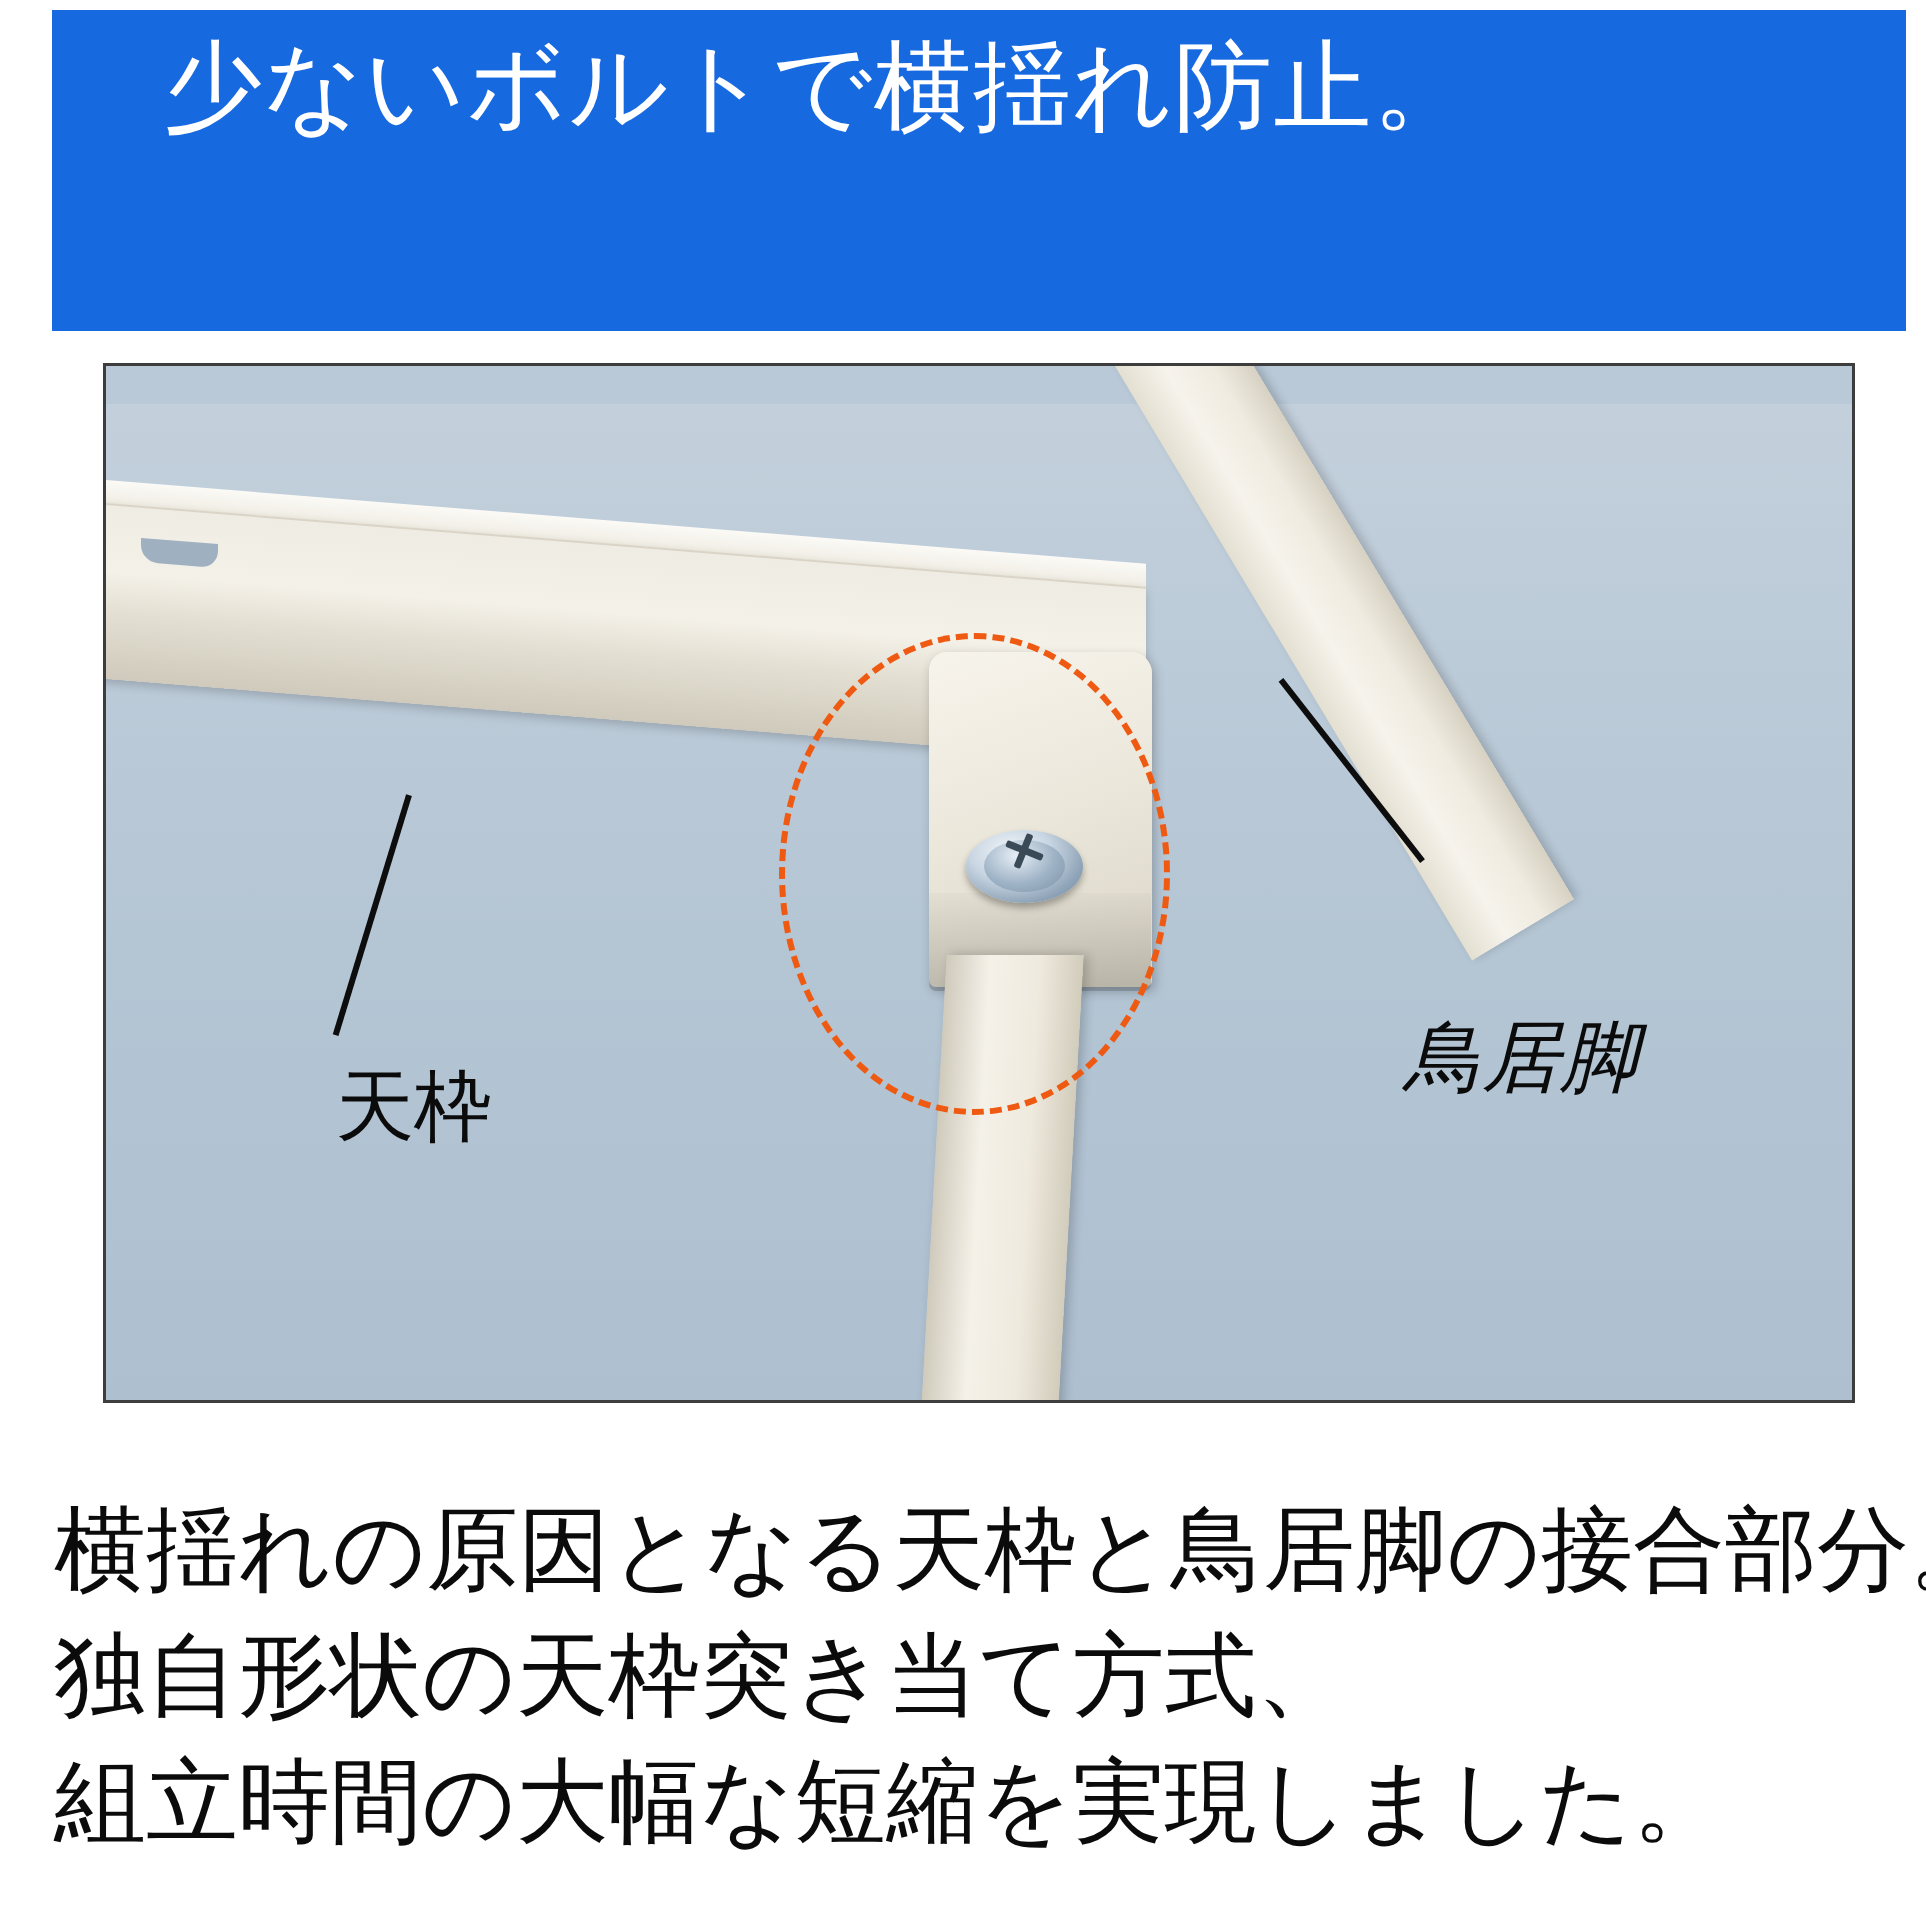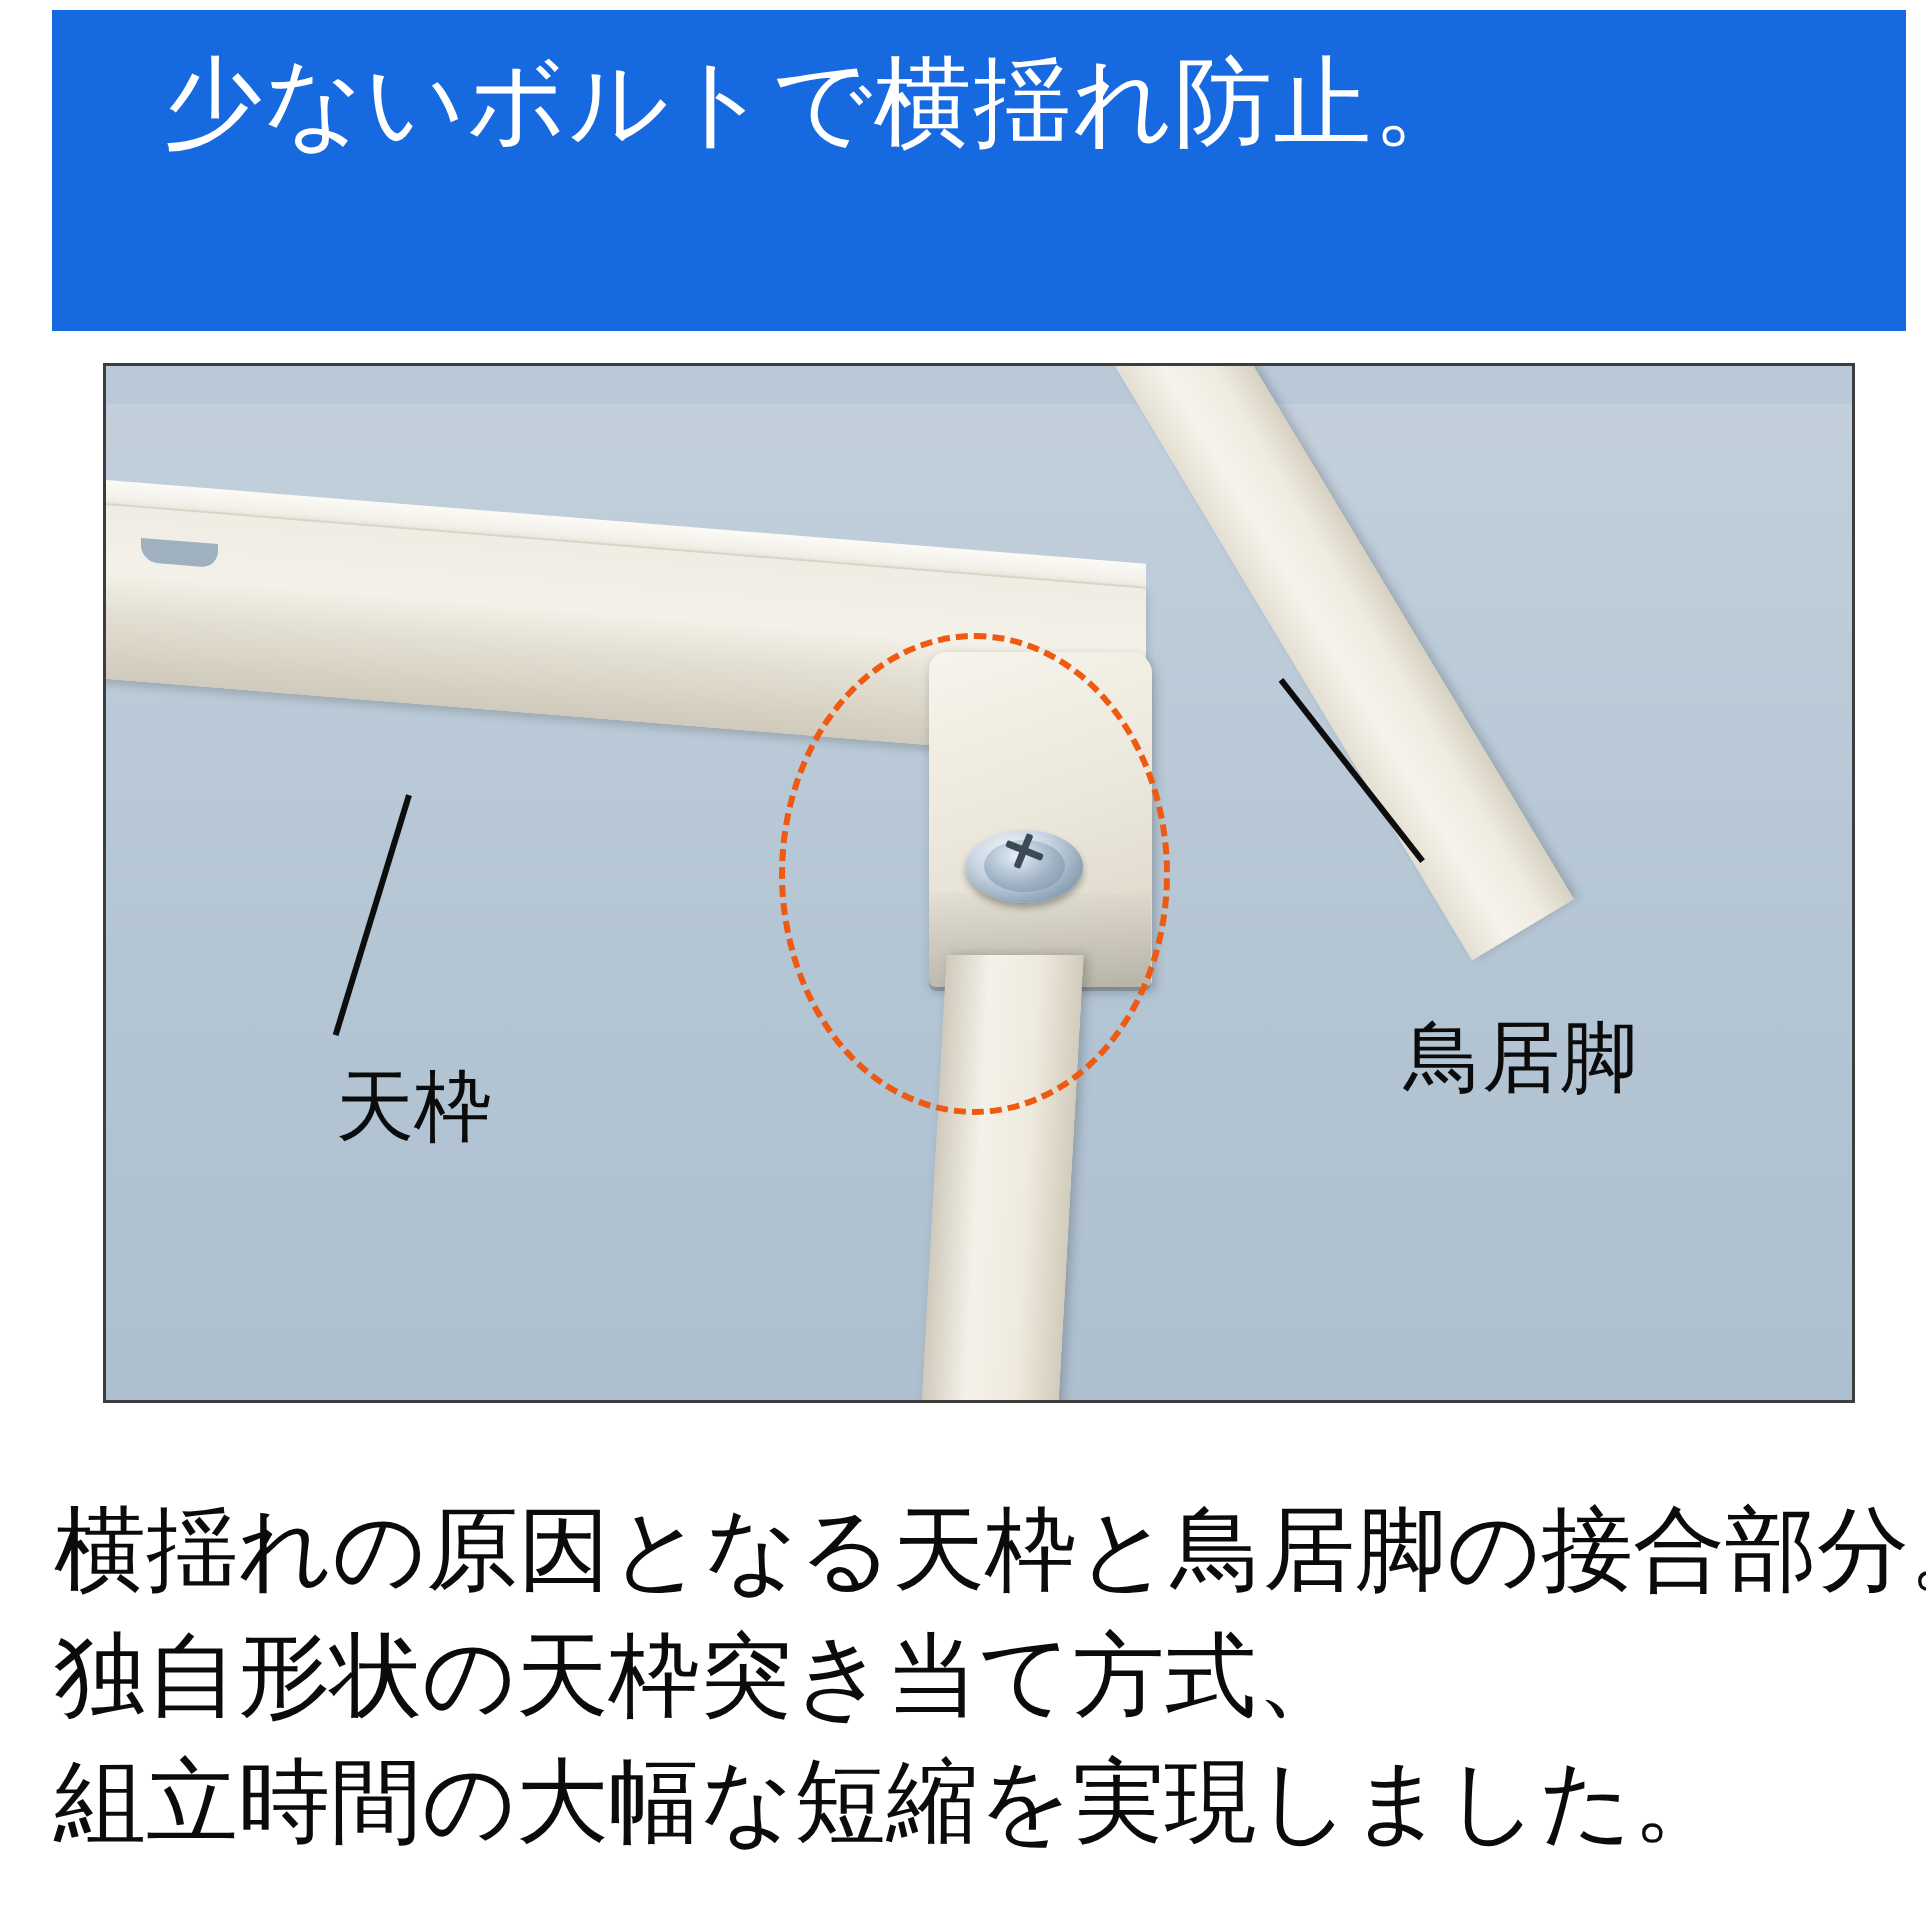--- a/index.html
+++ b/index.html
@@ -17,21 +17,21 @@
 
   
   .banner {
     position: absolute;
     left: 52px;
     top: 9.8px;
     width: 1854px;
     height: 321px;
     background: #1769e0;
     box-sizing: border-box;
-    padding: 16px 0 0 112px;
+    padding: 0 0 0 112px;
   }
   .banner-line {
     color: #ffffff;
     font-size: 98px;
     line-height: 152px;
     letter-spacing: 1.4px;
     font-weight: 400;
     white-space: nowrap;
   }
 
@@ -195,21 +195,21 @@
     transform-origin: top center;
   }
   .photo-label {
     position: absolute;
     color: #0b0b0b;
     font-size: 78px;
     line-height: 1;
     white-space: nowrap;
   }
   .label-tenwaku { left: 230px; top: 663px; }
-  .label-torii   { left: 1298px; top: 614px; }
+  .label-torii   { left: 1298px; top: 614px; font-style: italic; }
 
   
   .body-text {
     position: absolute;
     left: 54px;
     top: 1486px;
     width: 1828px;
   }
   .body-line {
     color: #0b0b0b;

